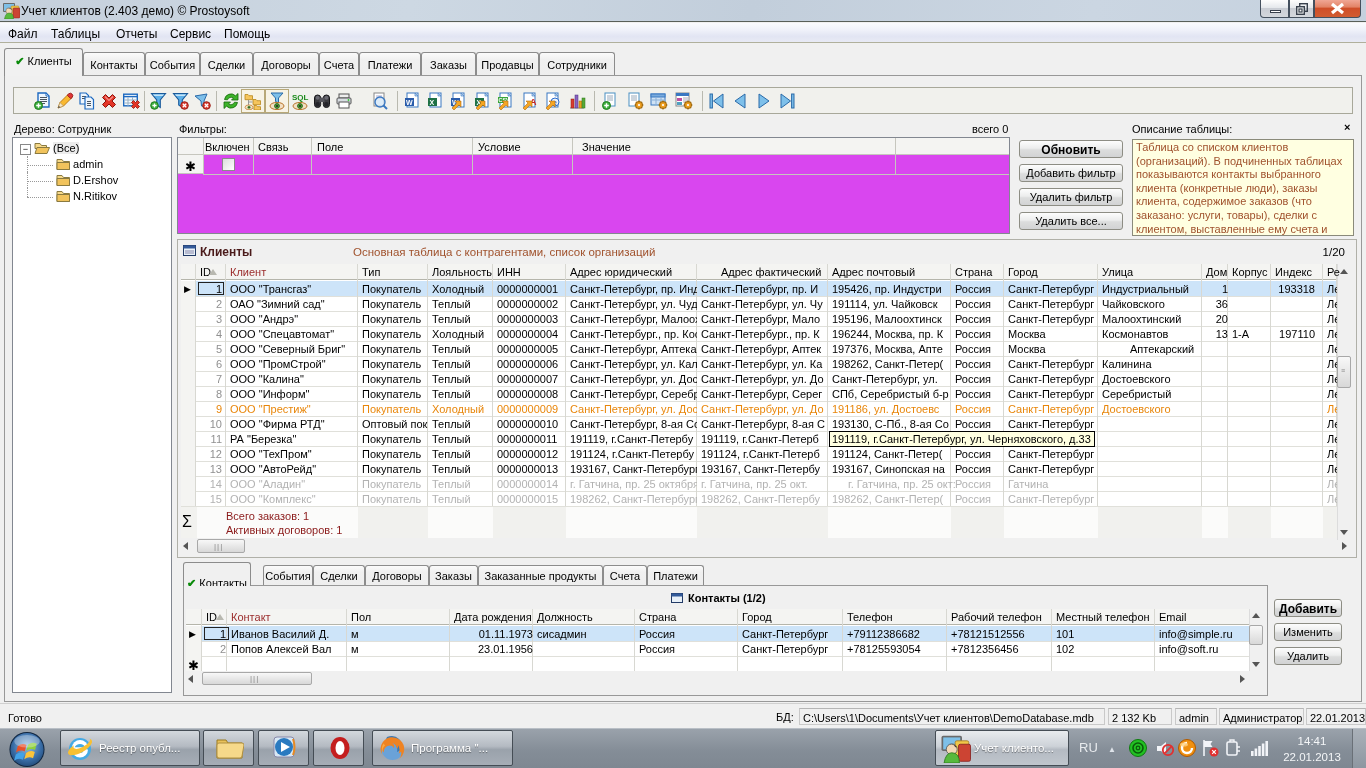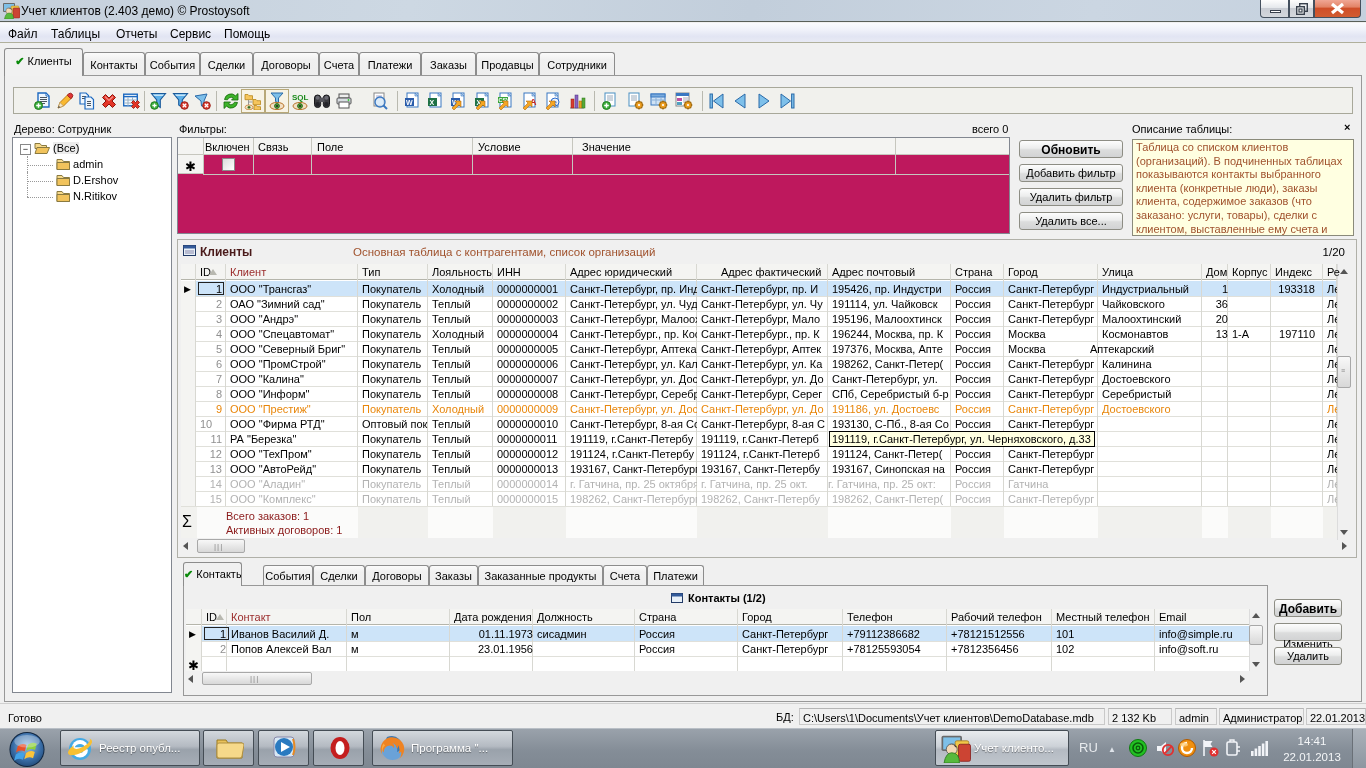--- a/index.html
+++ b/index.html
@@ -13,21 +13,21 @@
 #menubar{position:absolute;left:0;top:23px;width:1366px;height:20px;background:linear-gradient(#fafbfd 0%,#f0f2fa 35%,#e2e5f3 70%,#e8eaf5 100%);border-bottom:1px solid #b0b09c}
 .menuitem{position:absolute;top:4px;font-size:12px}
 .tab{position:absolute;top:52px;height:24px;background:linear-gradient(#fbfbfb,#f0f0f0 30%,#eeeeee);border:1px solid #8c8c8c;border-bottom:none;border-radius:3px 3px 0 0;font-size:11px;text-align:center;padding-top:6px;white-space:nowrap;overflow:hidden}
 #tabsel{top:48px;height:28px;background:#f1f1f1;z-index:3;border-radius:3px 3px 0 0;}
 #mainpane{position:absolute;left:4px;top:75px;width:1358px;height:627px;background:#f0f0f0;border:1px solid #989898;z-index:2}
 #toolbar{position:absolute;left:13px;top:87px;width:1340px;height:27px;border:1px solid #a8a89a;background:#f1f1ed;z-index:4}
 .tbsep{position:absolute;top:3px;width:1px;height:20px;background:#b9b9af}
 .tbi{position:absolute;top:4px;width:18px;height:18px}
 .lbl{position:absolute;font-size:11px;color:#000;z-index:4}
 #treebox{position:absolute;left:12px;top:137px;width:160px;height:556px;background:#fff;border:1px solid #828790;z-index:4;font-size:11px}
-#filterbox{position:absolute;left:177px;top:137px;width:833px;height:97px;background:#be185d;border:1px solid #828790;z-index:4;font-size:11px}
+#filterbox{position:absolute;left:177px;top:137px;width:833px;height:97px;background:#d946ef;border:1px solid #828790;z-index:4;font-size:11px}
 .btn{position:absolute;border:1px solid #8d8d84;border-radius:3px;background:linear-gradient(#fdfdfd,#eceded 45%,#dcdddd 55%,#d2d3d4);font-size:11px;text-align:center;z-index:4}
 #descbox{position:absolute;left:1132px;top:139px;width:222px;height:97px;background:#ffffe1;border:1px solid #8a8a7a;color:#a0522d;font-size:11px;line-height:13.6px;padding:1px 3px;z-index:4;overflow:hidden}
 #statusbar{position:absolute;left:0;top:703px;width:1366px;height:25px;background:#f0f0f0;border-top:1px solid #d0d0d0;font-size:11px;z-index:5}
 .stsec{position:absolute;top:4px;height:17px;border:1px solid #c9c9c9;border-top-color:#b5b5b5;padding:3px 3px;white-space:nowrap}
 #taskbar{position:absolute;left:0;top:728px;width:1366px;height:56px;background:linear-gradient(#9aa2ab,#848d97 40%,#79828c);border-top:1px solid #b9bfc6;z-index:5}
 .tbtn{position:absolute;top:1px;height:36px;border:1px solid #454d55;border-radius:2px;background:linear-gradient(#d3d8dd,#b4bac2 45%,#9aa2ab 55%,#a6adb6);color:#fff;font-size:11.5px}
 .tbtn .tl{position:absolute;left:38px;top:11px;white-space:nowrap;color:#fff;text-shadow:0 1px 1px rgba(0,0,0,.45)}
 .gtitle{font-weight:bold;font-size:12px}
 .gc{position:absolute;white-space:nowrap;overflow:hidden;padding:2px 0 0 4px;font-size:11px;height:15px}
 .thumb{position:absolute;background:linear-gradient(#f8f8f8,#d8d8d8);border:1px solid #a8a8a8;border-radius:2px}
@@ -481,21 +481,21 @@
 <div class="gc" style="left:196px;top:341px;width:26px;text-align:right;color:#909090;z-index:8">5</div>
 <div class="gc" style="left:226px;top:341px;width:132px;z-index:6">ООО "Северный Бриг"</div>
 <div class="gc" style="left:358px;top:341px;width:70px;z-index:6">Покупатель</div>
 <div class="gc" style="left:428px;top:341px;width:65px;z-index:6">Теплый</div>
 <div class="gc" style="left:493px;top:341px;width:73px;z-index:6">0000000005</div>
 <div class="gc" style="left:566px;top:341px;width:131px;z-index:6">Санкт-Петербург, Аптекар</div>
 <div class="gc" style="left:697px;top:341px;width:131px;z-index:6">Санкт-Петербург, Аптек</div>
 <div class="gc" style="left:828px;top:341px;width:123px;z-index:6">197376, Москва, Апте</div>
 <div class="gc" style="left:951px;top:341px;width:53px;z-index:6">Россия</div>
 <div class="gc" style="left:1004px;top:341px;width:94px;z-index:6">Москва</div>
-<div class="gc" style="left:1086px;top:341px;width:104px;z-index:6">Аптекарский</div>
+<div class="gc" style="left:1126px;top:341px;width:104px;z-index:6">Аптекарский</div>
 <div class="gc" style="left:1202px;top:341px;width:26px;text-align:right;z-index:6"></div>
 <div class="gc" style="left:1228px;top:341px;width:43px;z-index:6"></div>
 <div class="gc" style="left:1271px;top:341px;width:52px;text-align:right;padding-right:8px;z-index:6"></div>
 <div class="gc" style="left:1323px;top:341px;width:14px;z-index:6">Ле</div>
 <div style="position:absolute;left:181px;top:371px;width:1156px;height:1px;background:#e0e0da;z-index:5"></div>
 <div class="gc" style="left:196px;top:356px;width:26px;text-align:right;color:#909090;z-index:8">6</div>
 <div class="gc" style="left:226px;top:356px;width:132px;z-index:6">ООО "ПромСтрой"</div>
 <div class="gc" style="left:358px;top:356px;width:70px;z-index:6">Покупатель</div>
 <div class="gc" style="left:428px;top:356px;width:65px;z-index:6">Теплый</div>
 <div class="gc" style="left:493px;top:356px;width:73px;z-index:6">0000000006</div>
@@ -551,21 +551,21 @@
 <div class="gc" style="left:697px;top:401px;width:131px;color:#e8860a;z-index:6">Санкт-Петербург, ул. До</div>
 <div class="gc" style="left:828px;top:401px;width:123px;color:#e8860a;z-index:6">191186, ул. Достоевс</div>
 <div class="gc" style="left:951px;top:401px;width:53px;color:#e8860a;z-index:6">Россия</div>
 <div class="gc" style="left:1004px;top:401px;width:94px;color:#e8860a;z-index:6">Санкт-Петербург</div>
 <div class="gc" style="left:1098px;top:401px;width:104px;color:#e8860a;z-index:6">Достоевского</div>
 <div class="gc" style="left:1202px;top:401px;width:26px;color:#e8860a;text-align:right;z-index:6"></div>
 <div class="gc" style="left:1228px;top:401px;width:43px;color:#e8860a;z-index:6"></div>
 <div class="gc" style="left:1271px;top:401px;width:52px;color:#e8860a;text-align:right;padding-right:8px;z-index:6"></div>
 <div class="gc" style="left:1323px;top:401px;width:14px;color:#e8860a;z-index:6">Ле</div>
 <div style="position:absolute;left:181px;top:431px;width:1156px;height:1px;background:#e0e0da;z-index:5"></div>
-<div class="gc" style="left:196px;top:416px;width:26px;text-align:left;color:#909090;z-index:8">10</div>
+<div class="gc" style="left:196px;top:416px;width:26px;text-align:right;color:#909090;z-index:8">10</div>
 <div class="gc" style="left:226px;top:416px;width:132px;z-index:6">ООО "Фирма РТД"</div>
 <div class="gc" style="left:358px;top:416px;width:70px;z-index:6">Оптовый пок</div>
 <div class="gc" style="left:428px;top:416px;width:65px;z-index:6">Теплый</div>
 <div class="gc" style="left:493px;top:416px;width:73px;z-index:6">0000000010</div>
 <div class="gc" style="left:566px;top:416px;width:131px;z-index:6">Санкт-Петербург, 8-ая Сов</div>
 <div class="gc" style="left:697px;top:416px;width:131px;z-index:6">Санкт-Петербург, 8-ая С</div>
 <div class="gc" style="left:828px;top:416px;width:123px;z-index:6">193130, С-Пб., 8-ая Со</div>
 <div class="gc" style="left:951px;top:416px;width:53px;z-index:6">Россия</div>
 <div class="gc" style="left:1004px;top:416px;width:94px;z-index:6">Санкт-Петербург</div>
 <div class="gc" style="left:1098px;top:416px;width:104px;z-index:6"></div>
@@ -622,21 +622,21 @@
 <div class="gc" style="left:1271px;top:461px;width:52px;text-align:right;padding-right:8px;z-index:6"></div>
 <div class="gc" style="left:1323px;top:461px;width:14px;z-index:6">Ле</div>
 <div style="position:absolute;left:181px;top:491px;width:1156px;height:1px;background:#e0e0da;z-index:5"></div>
 <div class="gc" style="left:196px;top:476px;width:26px;text-align:right;color:#b2b2b2;z-index:8">14</div>
 <div class="gc" style="left:226px;top:476px;width:132px;color:#b2b2b2;z-index:6">ООО "Аладин"</div>
 <div class="gc" style="left:358px;top:476px;width:70px;color:#b2b2b2;z-index:6">Покупатель</div>
 <div class="gc" style="left:428px;top:476px;width:65px;color:#b2b2b2;z-index:6">Теплый</div>
 <div class="gc" style="left:493px;top:476px;width:73px;color:#b2b2b2;z-index:6">0000000014</div>
 <div class="gc" style="left:566px;top:476px;width:131px;color:#b2b2b2;z-index:6">г. Гатчина, пр. 25 октября</div>
 <div class="gc" style="left:697px;top:476px;width:131px;color:#b2b2b2;z-index:6">г. Гатчина, пр. 25 окт.</div>
-<div class="gc" style="left:824px;top:476px;width:123px;color:#b2b2b2;z-index:6">г. Гатчина, пр. 25 окт:</div>
+<div class="gc" style="left:844px;top:476px;width:123px;color:#b2b2b2;z-index:6">г. Гатчина, пр. 25 окт:</div>
 <div class="gc" style="left:951px;top:476px;width:53px;color:#b2b2b2;z-index:6">Россия</div>
 <div class="gc" style="left:1004px;top:476px;width:94px;color:#b2b2b2;z-index:6">Гатчина</div>
 <div class="gc" style="left:1098px;top:476px;width:104px;color:#b2b2b2;z-index:6"></div>
 <div class="gc" style="left:1202px;top:476px;width:26px;color:#b2b2b2;text-align:right;z-index:6"></div>
 <div class="gc" style="left:1228px;top:476px;width:43px;color:#b2b2b2;z-index:6"></div>
 <div class="gc" style="left:1271px;top:476px;width:52px;color:#b2b2b2;text-align:right;padding-right:8px;z-index:6"></div>
 <div class="gc" style="left:1323px;top:476px;width:14px;color:#b2b2b2;z-index:6">Ле</div>
 <div style="position:absolute;left:181px;top:506px;width:1156px;height:1px;background:#e0e0da;z-index:5"></div>
 <div class="gc" style="left:196px;top:491px;width:26px;text-align:right;color:#b2b2b2;z-index:8">15</div>
 <div class="gc" style="left:226px;top:491px;width:132px;color:#b2b2b2;z-index:6">ООО "Комплекс"</div>
@@ -687,21 +687,21 @@
 <div style="position:absolute;left:181px;top:539px;width:1171px;height:15px;background:#f0f0f0;z-index:5"></div>
 <div style="position:absolute;left:183px;top:542px;z-index:6;width:0;height:0;border-top:4px solid transparent;border-bottom:4px solid transparent;border-right:5px solid #555"></div>
 <div class="thumb" style="left:197px;top:539px;width:48px;height:14px;z-index:6"></div>
 <div style="position:absolute;left:214px;top:542px;font-size:8px;z-index:7;color:#888;letter-spacing:1px">|||</div>
 <div style="position:absolute;left:1342px;top:542px;z-index:6;width:0;height:0;border-top:4px solid transparent;border-bottom:4px solid transparent;border-left:5px solid #555"></div>
 <div class="scrollv" style="left:1337px;top:264px;width:15px;height:276px;z-index:5"></div>
 <div style="position:absolute;left:1340px;top:269px;z-index:6;width:0;height:0;border-left:4px solid transparent;border-right:4px solid transparent;border-bottom:5px solid #555"></div>
 <div class="thumb" style="left:1337px;top:356px;width:14px;height:32px;z-index:6"></div>
 <div style="position:absolute;left:1341px;top:367px;font-size:7px;z-index:7;color:#888">≡</div>
 <div style="position:absolute;left:1340px;top:530px;z-index:6;width:0;height:0;border-left:4px solid transparent;border-right:4px solid transparent;border-top:5px solid #555"></div>
-<div class="tab" style="left:183px;top:562px;height:24px;width:59px;background:#f0f0f0;z-index:5;border-radius:3px 3px 0 0;padding-top:5px"><span style="color:#0a8a0a;font-weight:bold">✔</span> Контакты</div>
+<div class="tab" style="left:183px;top:562px;height:24px;width:68px;background:#f0f0f0;z-index:5;border-radius:3px 3px 0 0;padding-top:14px"><span style="color:#0a8a0a;font-weight:bold">✔</span> Контакты</div>
 <div class="tab" style="left:263px;top:565px;height:21px;width:50px;z-index:4;padding-top:4px">События</div>
 <div class="tab" style="left:313px;top:565px;height:21px;width:52px;z-index:4;padding-top:4px">Сделки</div>
 <div class="tab" style="left:365px;top:565px;height:21px;width:64px;z-index:4;padding-top:4px">Договоры</div>
 <div class="tab" style="left:429px;top:565px;height:21px;width:49px;z-index:4;padding-top:4px">Заказы</div>
 <div class="tab" style="left:478px;top:565px;height:21px;width:125px;z-index:4;padding-top:4px">Заказанные продукты</div>
 <div class="tab" style="left:603px;top:565px;height:21px;width:44px;z-index:4;padding-top:4px">Счета</div>
 <div class="tab" style="left:647px;top:565px;height:21px;width:57px;z-index:4;padding-top:4px">Платежи</div>
 <div style="position:absolute;left:183px;top:585px;width:1085px;height:111px;background:#f0f0f0;border:1px solid #989898;z-index:4"></div>
 <div style="position:absolute;left:671px;top:593px;z-index:5"><svg width="12" height="11">
       <rect x="0.5" y="0.5" width="11" height="9" fill="#e8f0f8" stroke="#223a66"></rect>
@@ -766,21 +766,21 @@
 <div style="position:absolute;left:186px;top:672px;width:1063px;height:14px;background:#f0f0f0;z-index:5"></div>
 <div style="position:absolute;left:188px;top:675px;z-index:6;width:0;height:0;border-top:4px solid transparent;border-bottom:4px solid transparent;border-right:5px solid #555"></div>
 <div class="thumb" style="left:202px;top:672px;width:110px;height:13px;z-index:6"></div>
 <div style="position:absolute;left:250px;top:674px;font-size:8px;z-index:7;color:#888;letter-spacing:1px">|||</div>
 <div style="position:absolute;left:1240px;top:675px;z-index:6;width:0;height:0;border-top:4px solid transparent;border-bottom:4px solid transparent;border-left:5px solid #555"></div>
 <div class="scrollv" style="left:1249px;top:609px;width:15px;height:62px;z-index:5"></div>
 <div style="position:absolute;left:1252px;top:613px;z-index:6;width:0;height:0;border-left:4px solid transparent;border-right:4px solid transparent;border-bottom:5px solid #555"></div>
 <div class="thumb" style="left:1249px;top:625px;width:14px;height:20px;z-index:6"></div>
 <div style="position:absolute;left:1252px;top:662px;z-index:6;width:0;height:0;border-left:4px solid transparent;border-right:4px solid transparent;border-top:5px solid #555"></div>
 <div class="btn" style="left:1274px;top:599px;width:68px;height:18px;font-weight:bold;font-size:12px;padding-top:2px">Добавить</div>
-<div class="btn" style="left:1274px;top:623px;width:68px;height:18px;padding-top:14px">Изменить</div>
+<div class="btn" style="left:1274px;top:623px;width:68px;height:18px;padding-top:2px">Изменить</div>
 <div class="btn" style="left:1274px;top:647px;width:68px;height:18px;padding-top:2px">Удалить</div>
 <div id="statusbar">
 <div style="position:absolute;left:8px;top:8px">Готово</div>
 <div style="position:absolute;left:776px;top:7px">БД:</div>
 <div class="stsec" style="left:799px;width:306px">C:\Users\1\Documents\Учет клиентов\DemoDatabase.mdb</div>
 <div class="stsec" style="left:1108px;width:64px">2 132 Kb</div>
 <div class="stsec" style="left:1175px;width:42px">admin</div>
 <div class="stsec" style="left:1219px;width:85px">Администратор</div>
 <div class="stsec" style="left:1306px;width:60px">22.01.2013</div>
 </div>

